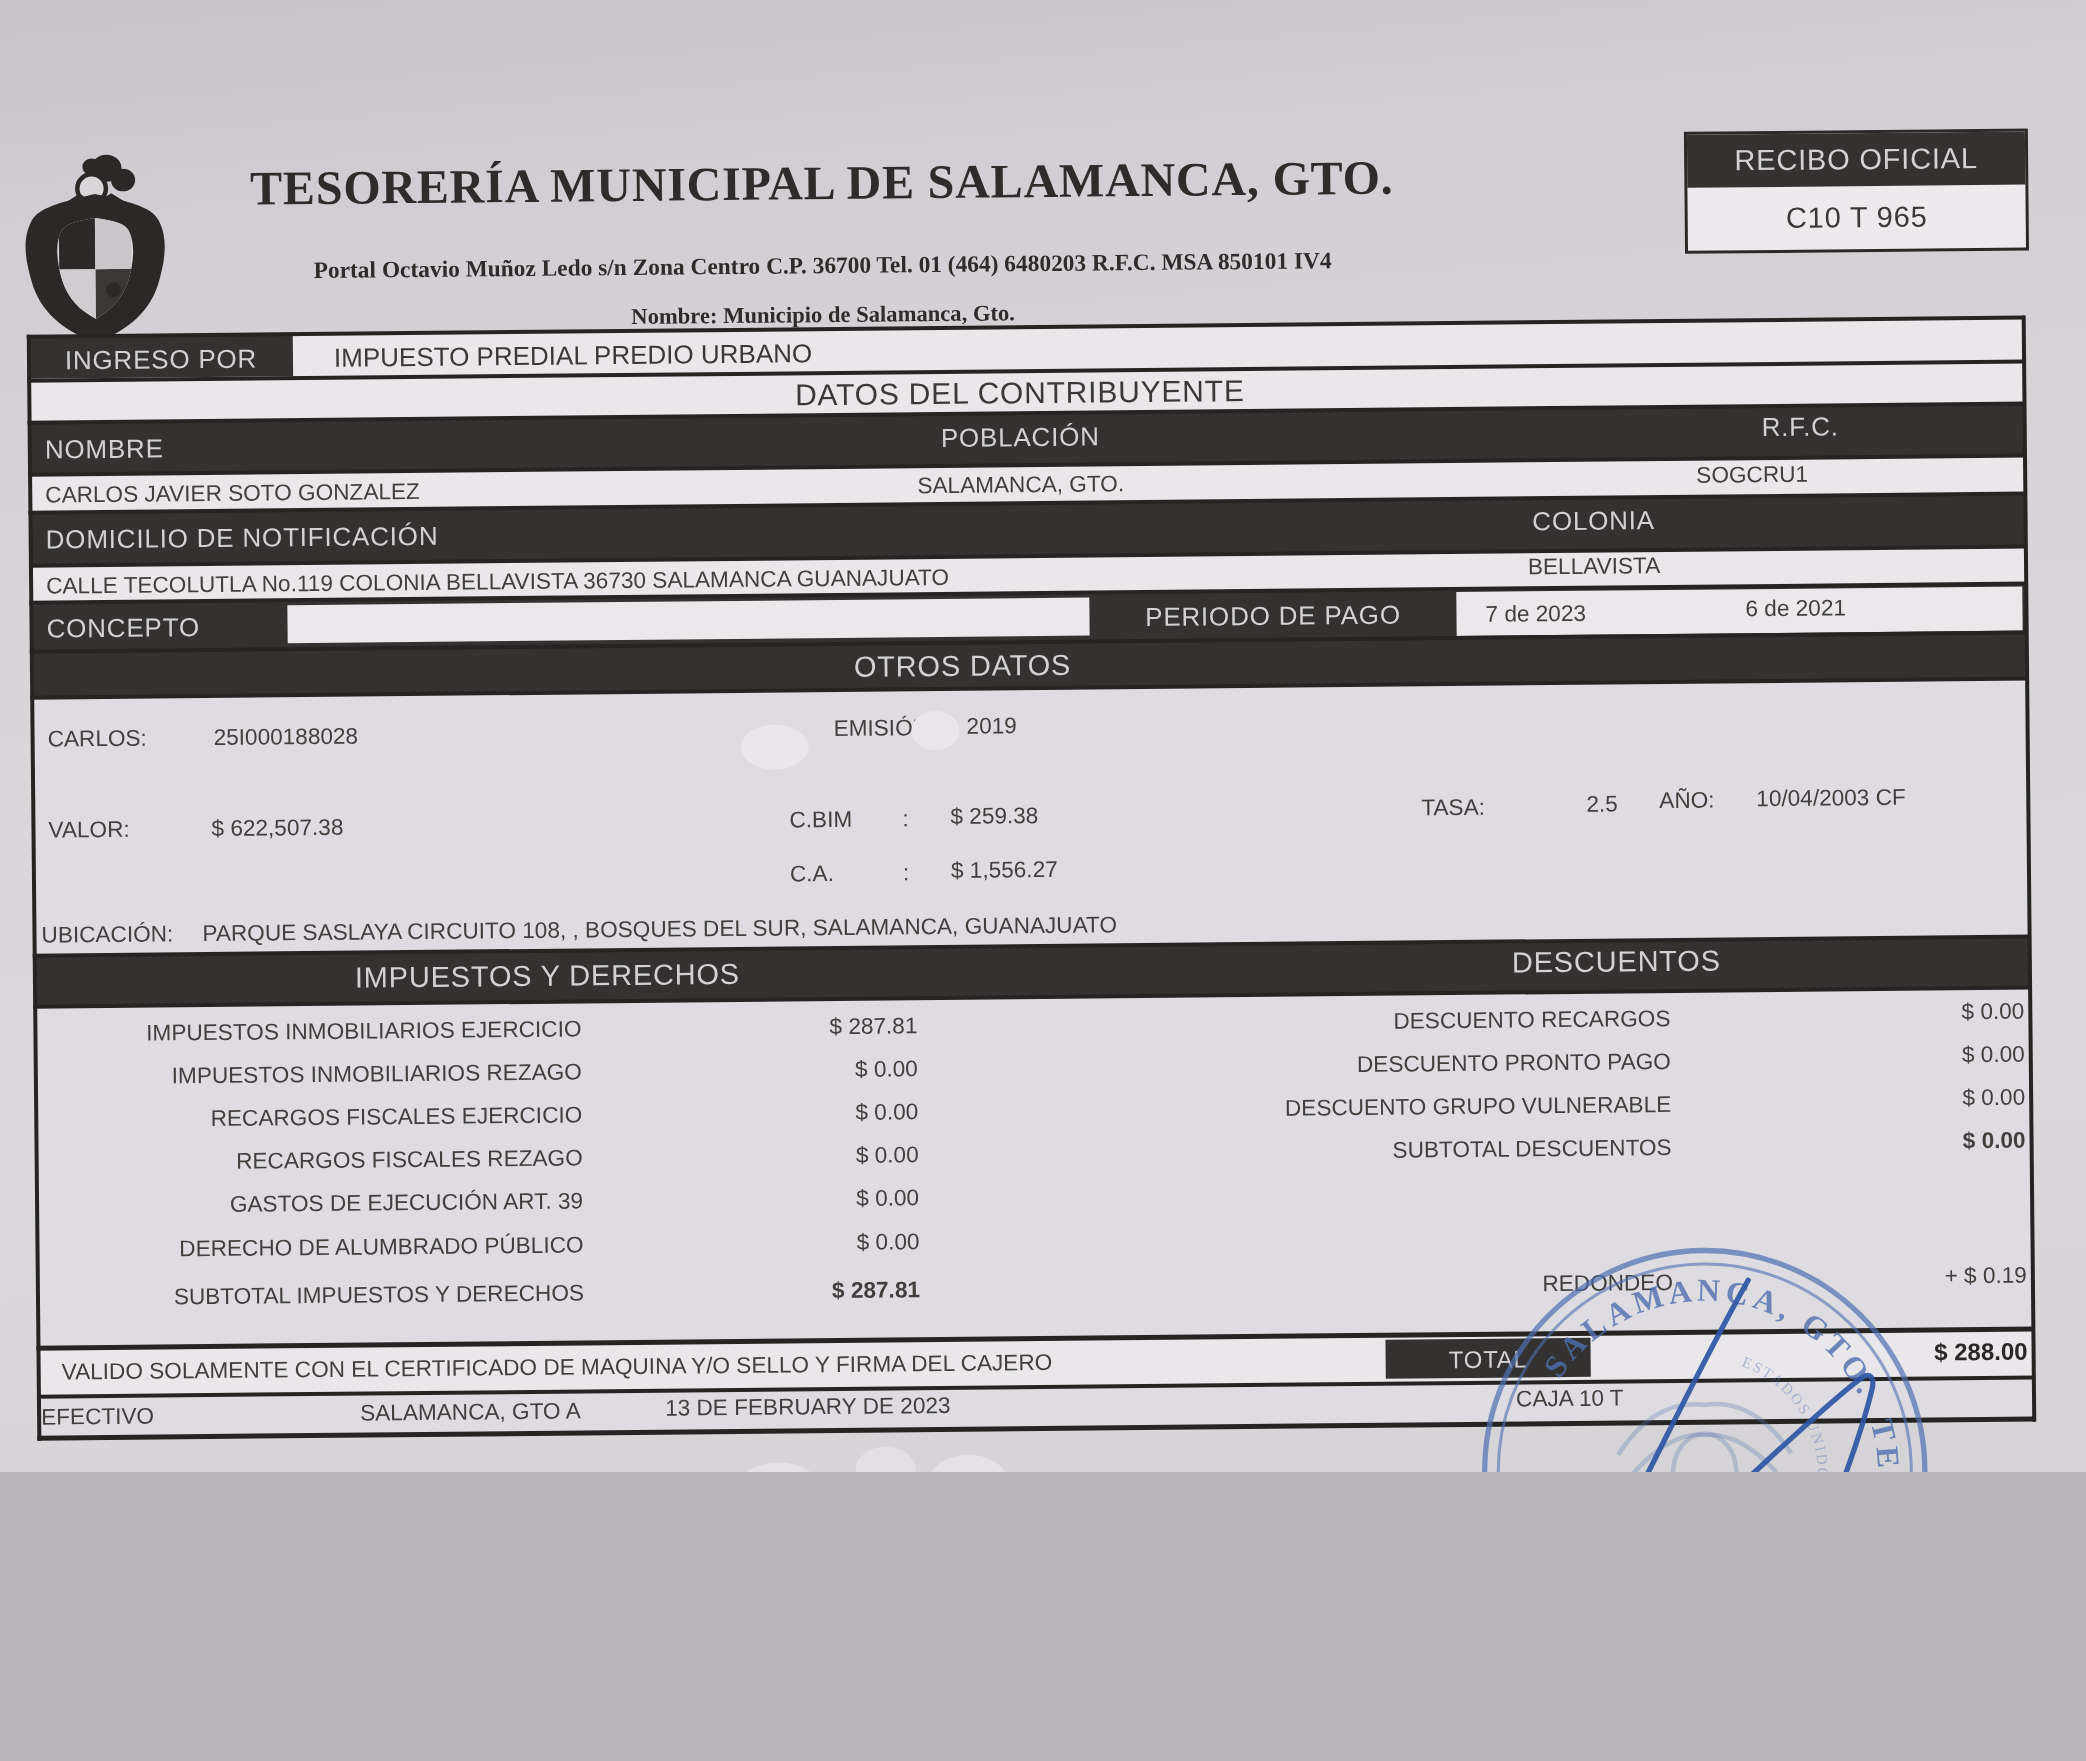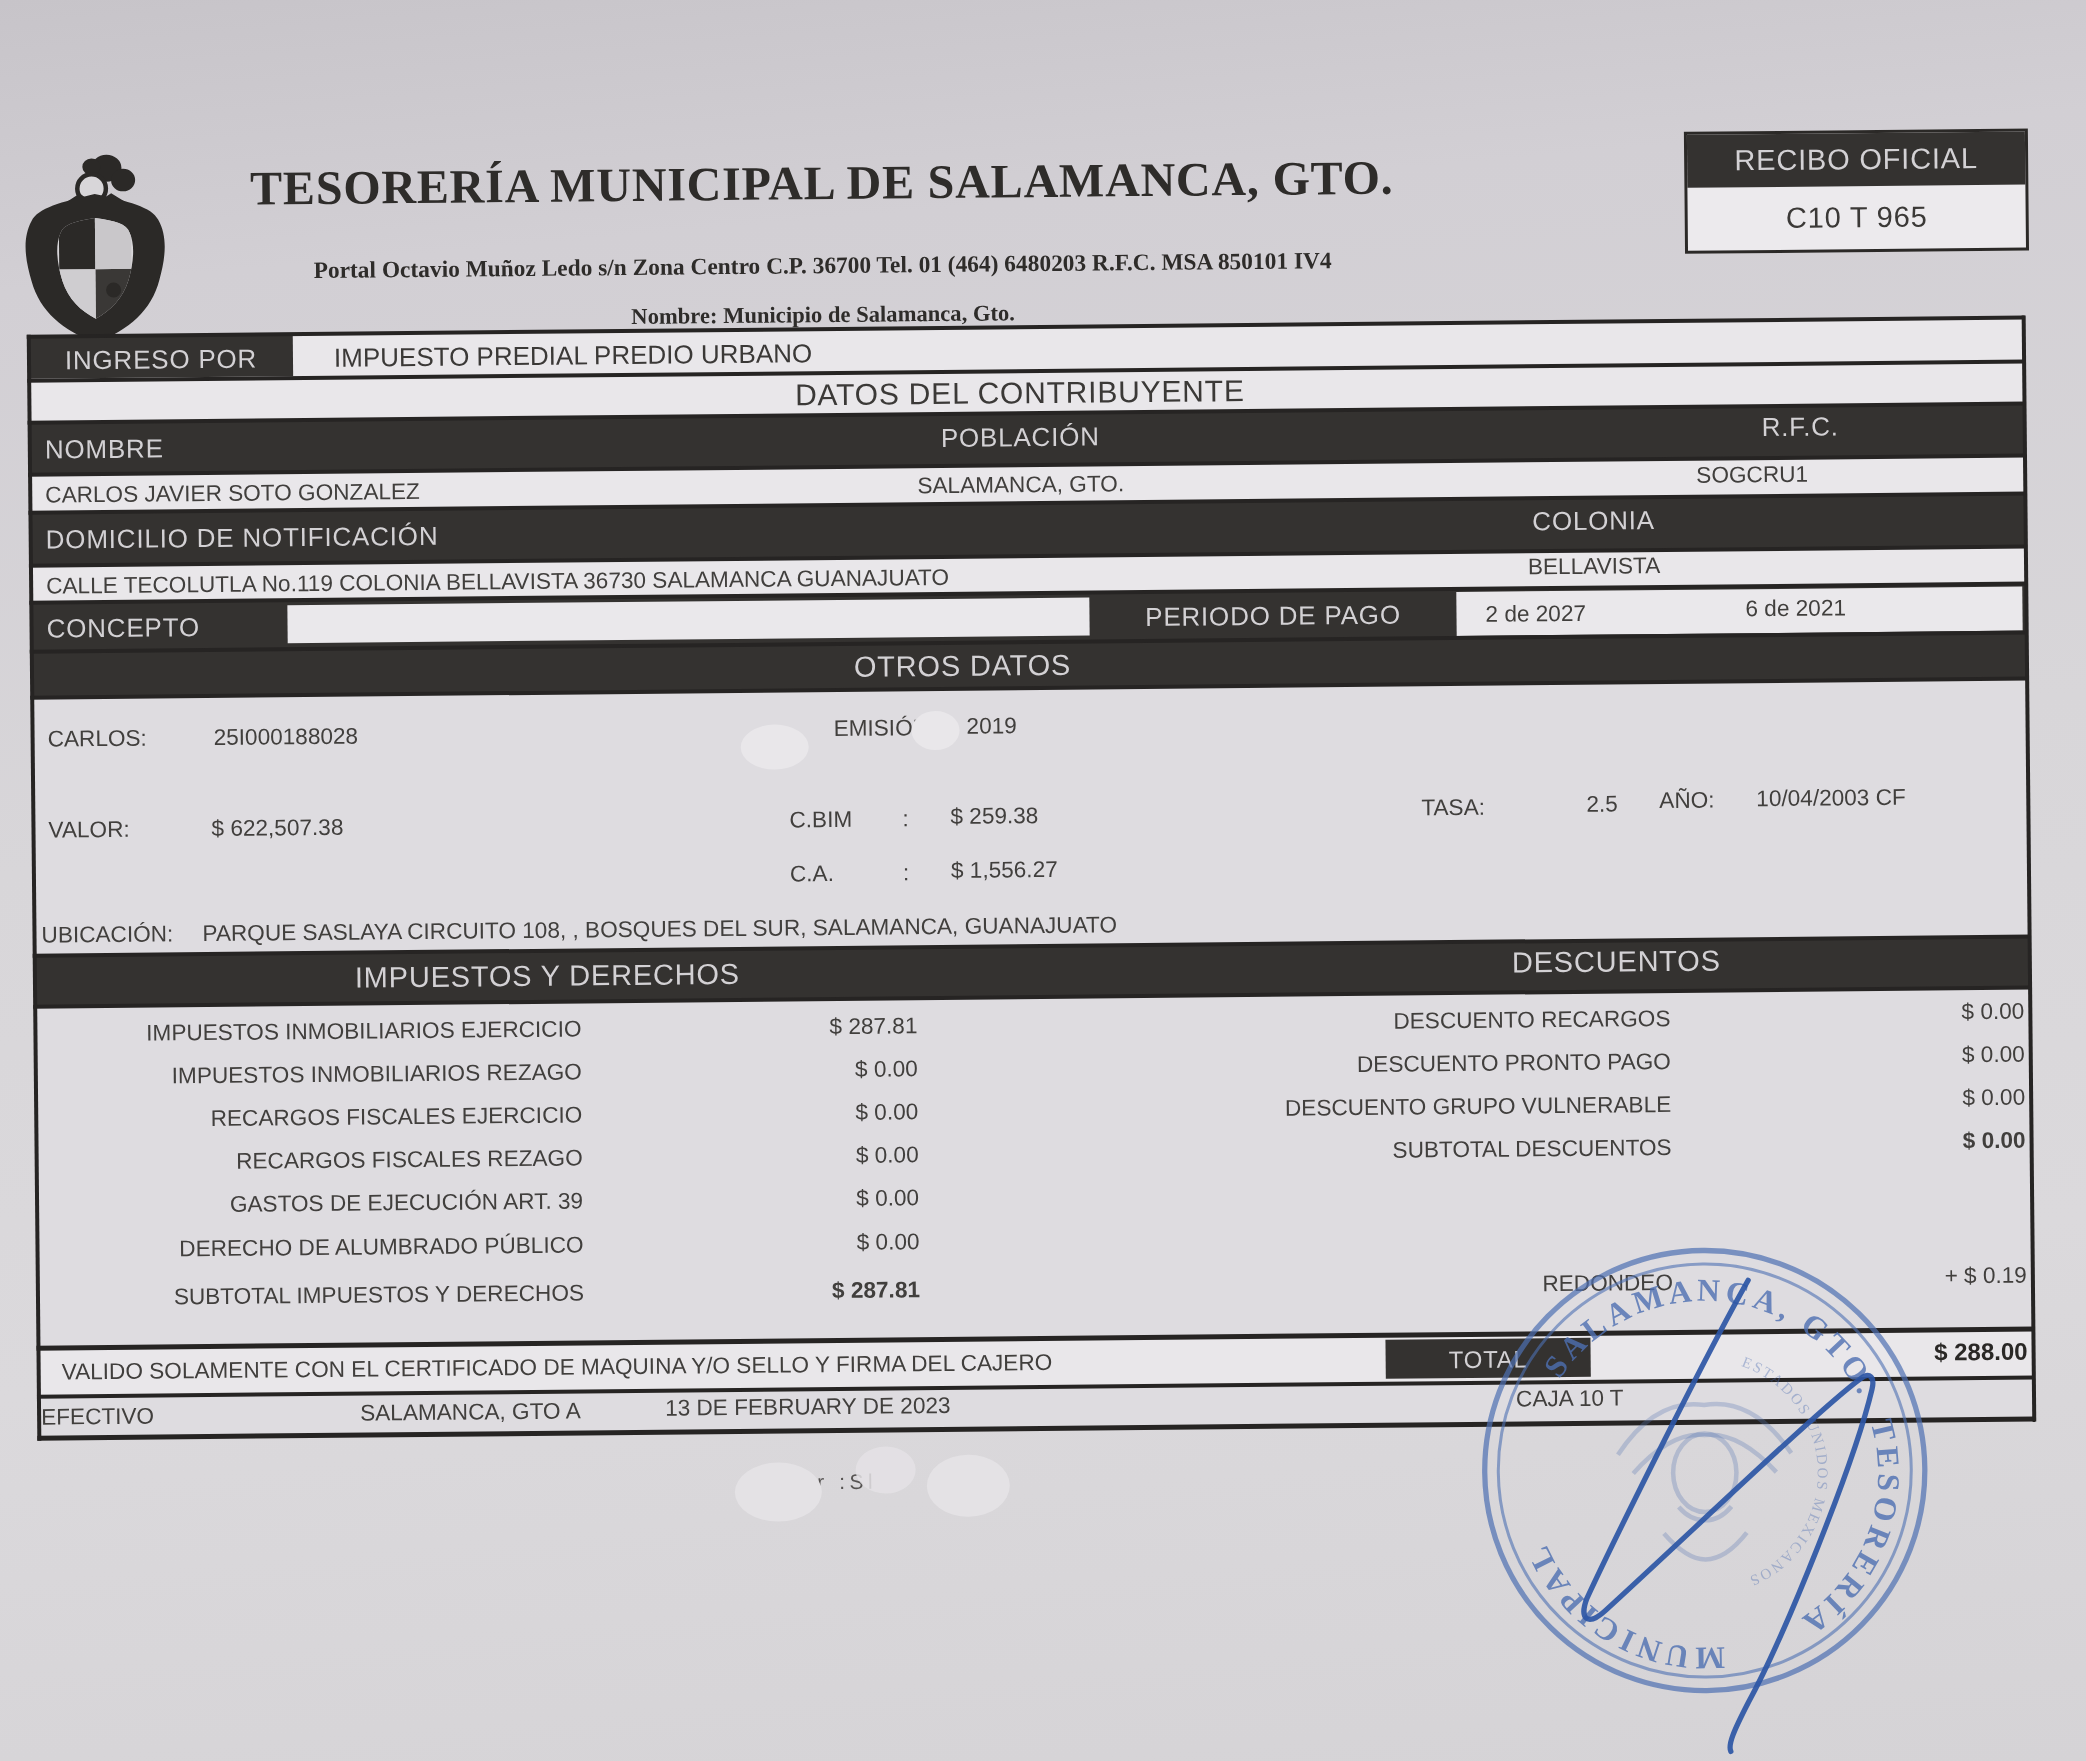--- a/index.html
+++ b/index.html
@@ -1,16 +1,16 @@
 <!DOCTYPE html>
 <html style="font-size:12px"><head>
 <meta charset="utf-8">
 <style>
   html,body{margin:0;padding:0;background:#b9b6bb;}
-  .page{position:relative;width:2087px;height:1761px;overflow:hidden;
+  .page{position:relative;width:2087px;height:1472px;overflow:hidden;
         background:linear-gradient(175deg,#c7c4c9 0%,#d2cfd4 15%,#d8d6d9 45%,#dbd9dc 72%,#d5d3d6 100%);
         font-family:"Liberation Sans",sans-serif;color:#3b3937;}
   .sheet{position:absolute;left:0;top:0;width:2087px;height:1761px;
          transform:rotate(-0.55deg);transform-origin:1043px 878px;}
   .abs{position:absolute;}
   .band{position:absolute;left:34px;width:1995px;}
   .band.dark{background:#343230;}
   .band.lite{background:#e9e7ea;}
   .band.mid{background:#dedce0;}
   .hline{position:absolute;left:32px;width:1998px;height:3.8px;background:#262423;}
@@ -104,21 +104,21 @@
 
   <div class="t val30" style="left:49px;top:564px;">CALLE TECOLUTLA No.119   COLONIA BELLAVISTA 36730 SALAMANCA GUANAJUATO</div>
   <div class="t val30 ctr" style="left:1386px;top:559px;width:422px;">BELLAVISTA</div>
 
   <div class="t lab34 ondark" style="left:49px;top:604px;">CONCEPTO</div>
   <div class="litebox" style="left:290px;top:598px;width:802px;height:38px;">
     <span class="t val30" style="left:11.3px;top:6px;"></span>
   </div>
   <div class="t lab34 ondark ctr" style="left:1092px;top:603px;width:367px;">PERIODO DE PAGO</div>
   <div class="litebox" style="left:1459px;top:596px;width:566px;height:44px;"></div>
-  <div class="t val30" style="left:1488px;top:606px;">2 de 2027</div>
+  <div class="t val30" style="left:1488px;top:606px;">7 de 2023</div>
   <div class="t val30" style="left:1748px;top:603px;">6 de 2021</div>
 
   <div class="t ondark ctr" style="left:34px;top:649px;width:1861px;font-size:29px;">OTROS DATOS</div>
 
   <div class="t val30" style="left:49px;top:717px;">CARLOS:</div>
   <div class="t val30" style="left:215px;top:717px;">25I000188028</div>
   <div class="blob" style="left:742px;top:722px;width:68px;height:45px;"></div>
   <div class="t val30" style="left:802px;top:714px;margin-left:33px;">EMISIÓN:</div>
   <div class="blob" style="left:913px;top:710px;width:48px;height:39px;"></div>
   <div class="t val30" style="left:968px;top:713px;">2019</div>

